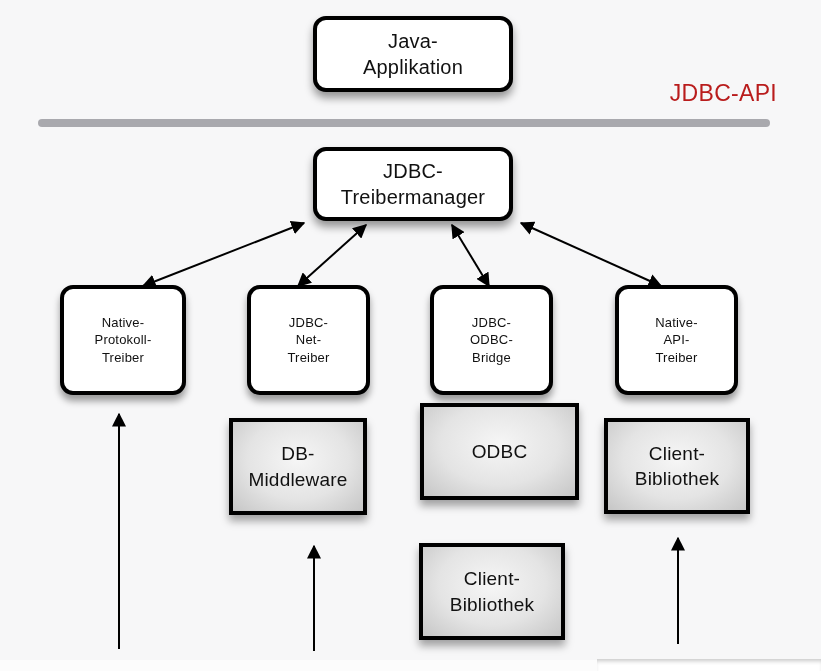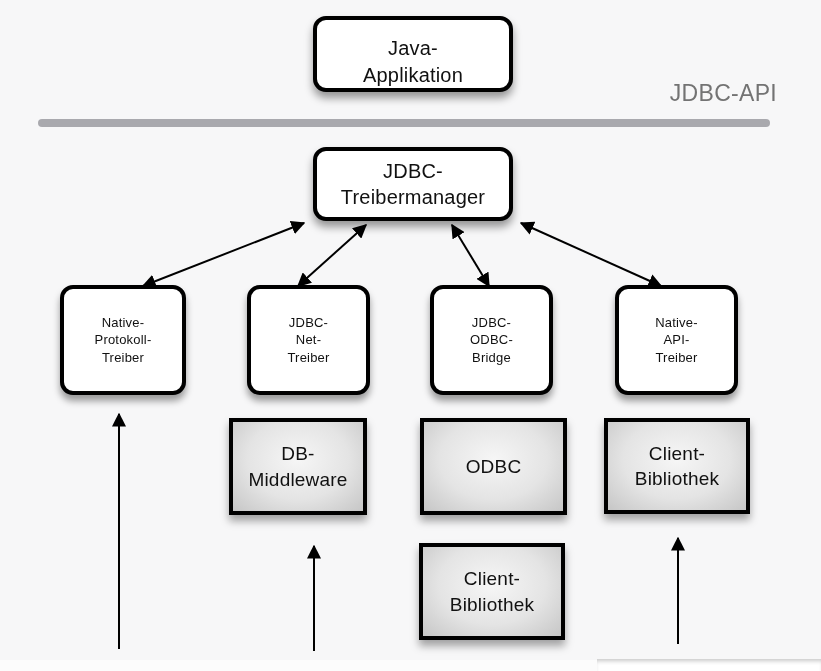--- a/index.html
+++ b/index.html
@@ -59,21 +59,21 @@
     width: 732px;
     height: 8px;
     border-radius: 4px;
     background: #a9a9ae;
   }
   #api-label {
     position: absolute;
     top: 80px;
     right: 44px;
     font-size: 23px;
-    color: #737373;
+    color: #b91c1c;
     letter-spacing: 0.3px;
   }
   #bottom-strip {
     position: absolute;
     left: 0;
     top: 660px;
     width: 821px;
     height: 11px;
     background: #fcfcfc;
   }
@@ -103,21 +103,21 @@
     <line x1="489" y1="286" x2="452" y2="225" stroke="#000" stroke-width="2" marker-start="url(#ah)" marker-end="url(#ah)"></line>
     <line x1="661" y1="286" x2="521" y2="223" stroke="#000" stroke-width="2" marker-start="url(#ah)" marker-end="url(#ah)"></line>
     <line x1="119" y1="649" x2="119" y2="414" stroke="#000" stroke-width="2" marker-end="url(#ah)"></line>
     <line x1="314" y1="651" x2="314" y2="546" stroke="#000" stroke-width="2" marker-end="url(#ah)"></line>
     <line x1="678" y1="644" x2="678" y2="538" stroke="#000" stroke-width="2" marker-end="url(#ah)"></line>
   </svg>
 
   <div id="api-label">JDBC-API</div>
   <div id="api-divider-line"></div>
 
-  <div class="node round" style="left:313px;top:16px;width:200px;height:76px;align-items:flex-end;">
+  <div class="node round" style="left:313px;top:16px;width:200px;height:76px;">
     <span class="lbl">Java-
 Applikation</span>
   </div>
 
   <div class="node round" style="left:313px;top:147px;width:200px;height:74px;">
     <span class="lbl">JDBC-
 Treibermanager</span>
   </div>
 
   <div class="node round driver" style="left:60px;top:285px;width:126px;height:110px;">
@@ -142,21 +142,21 @@
     <span class="lbl">Native-
 API-
 Treiber</span>
   </div>
 
   <div class="node gray" style="left:229px;top:418px;width:138px;height:97px;">
     <span class="lbl">DB-
 Middleware</span>
   </div>
 
-  <div class="node gray" style="left:420px;top:418px;width:147px;height:97px;justify-content:center;">
+  <div class="node gray" style="left:420px;top:403px;width:159px;height:97px;justify-content:center;">
     <span class="lbl">ODBC</span>
   </div>
 
   <div class="node gray" style="left:604px;top:418px;width:146px;height:96px;">
     <span class="lbl">Client-
 Bibliothek</span>
   </div>
 
   <div class="node gray" style="left:419px;top:543px;width:146px;height:97px;">
     <span class="lbl">Client-

